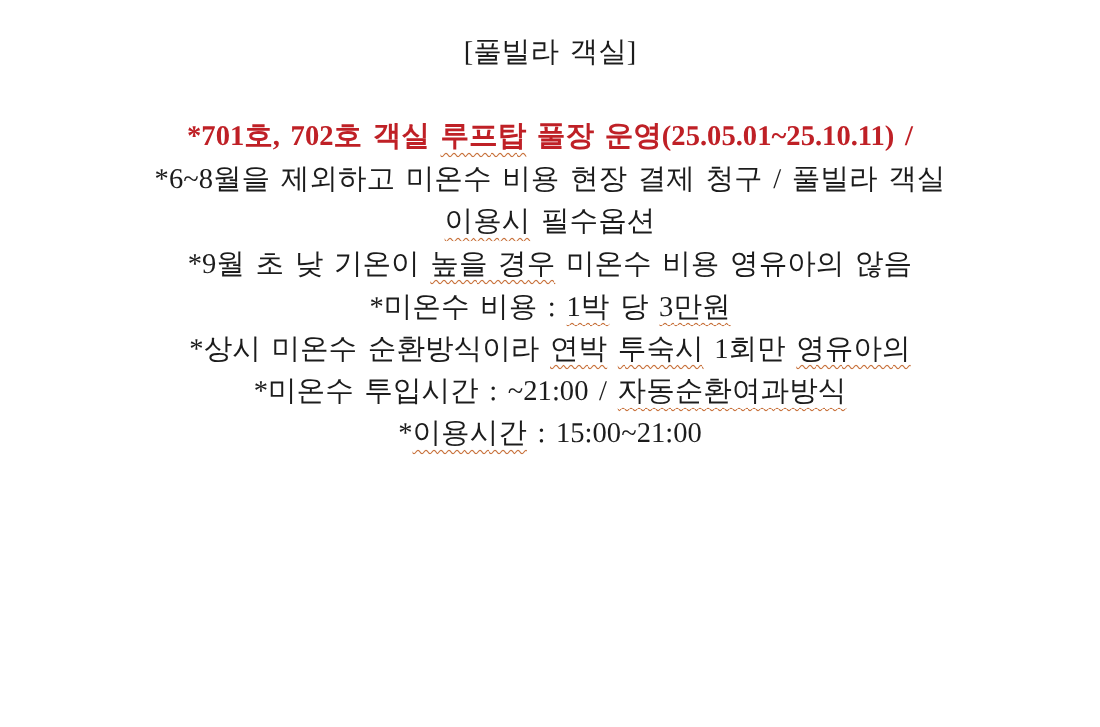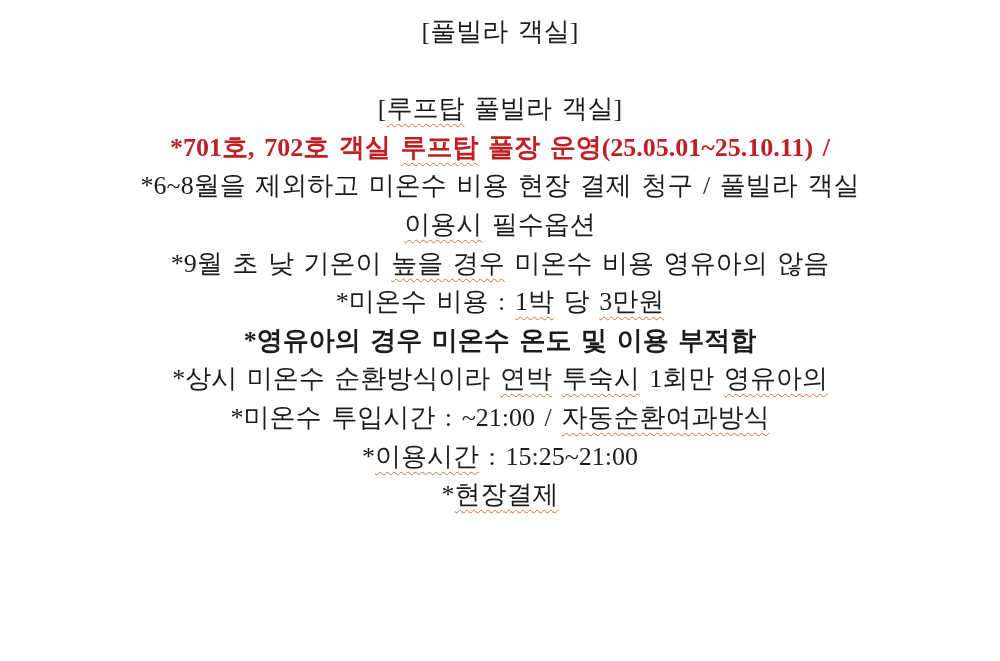--- a/index.html
+++ b/index.html
@@ -11,21 +11,21 @@
   * { margin: 0; padding: 0; box-sizing: border-box; }
   html, body {
     width: 1000px;
     height: 661px;
     background: var(--bg);
     overflow: hidden;
   }
   .page {
     width: 1000px;
     height: 661px;
-    padding-top: 13px;
+    padding-top: 28px;
     font-family: "Liberation Serif", "DejaVu Serif", serif;
     color: var(--text);
     text-align: center;
   }
   .line {
     height: 38.6px;
     line-height: 38.6px;
     font-size: 26px;
     white-space: pre-wrap;
     word-spacing: 0.12em;
@@ -46,25 +46,22 @@
     text-underline-offset: 6px;
   }
 </style>
 </head>
 <body>
 
 <div class="page">
   <div>
       <div class="line normal"><span class="seg">[풀빌라 객실]</span></div>
       <div class="line blank"></div>
-      <div class="line normal"><span class="seg">[</span><span class="seg wavy">루프탑</span><span class="seg"> 풀빌라 객실]</span></div>
       <div class="line red-bold"><span class="seg">*701호, 702호 객실 </span><span class="seg wavy">루프탑</span><span class="seg"> 풀장 운영(25.05.01~25.10.11) /</span></div>
       <div class="line normal"><span class="seg">*6~8월을 제외하고 미온수 비용 현장 결제 청구 / 풀빌라 객실</span></div>
       <div class="line normal"><span class="seg wavy">이용시</span><span class="seg"> 필수옵션</span></div>
       <div class="line normal"><span class="seg">*9월 초 낮 기온이 </span><span class="seg wavy">높을 경우</span><span class="seg"> 미온수 비용 영유아의 않음</span></div>
       <div class="line normal"><span class="seg">*미온수 비용 : </span><span class="seg wavy">1박</span><span class="seg"> 당 </span><span class="seg wavy">3만원</span></div>
-      <div class="line bold"><span class="seg">*영유아의 경우 미온수 온도 및 이용 부적합</span></div>
       <div class="line normal"><span class="seg">*상시 미온수 순환방식이라 </span><span class="seg wavy">연박</span><span class="seg"> </span><span class="seg wavy">투숙시</span><span class="seg"> 1회만 </span><span class="seg wavy">영유아의</span></div>
       <div class="line normal"><span class="seg">*미온수 투입시간 : ~21:00 / </span><span class="seg wavy">자동순환여과방식</span></div>
-      <div class="line normal"><span class="seg">*</span><span class="seg wavy">이용시간</span><span class="seg"> : 15:25~21:00</span></div>
-      <div class="line normal"><span class="seg">*</span><span class="seg wavy">현장결제</span></div>
+      <div class="line normal"><span class="seg">*</span><span class="seg wavy">이용시간</span><span class="seg"> : 15:00~21:00</span></div>
     </div>
 </div>
 
 </body></html>

